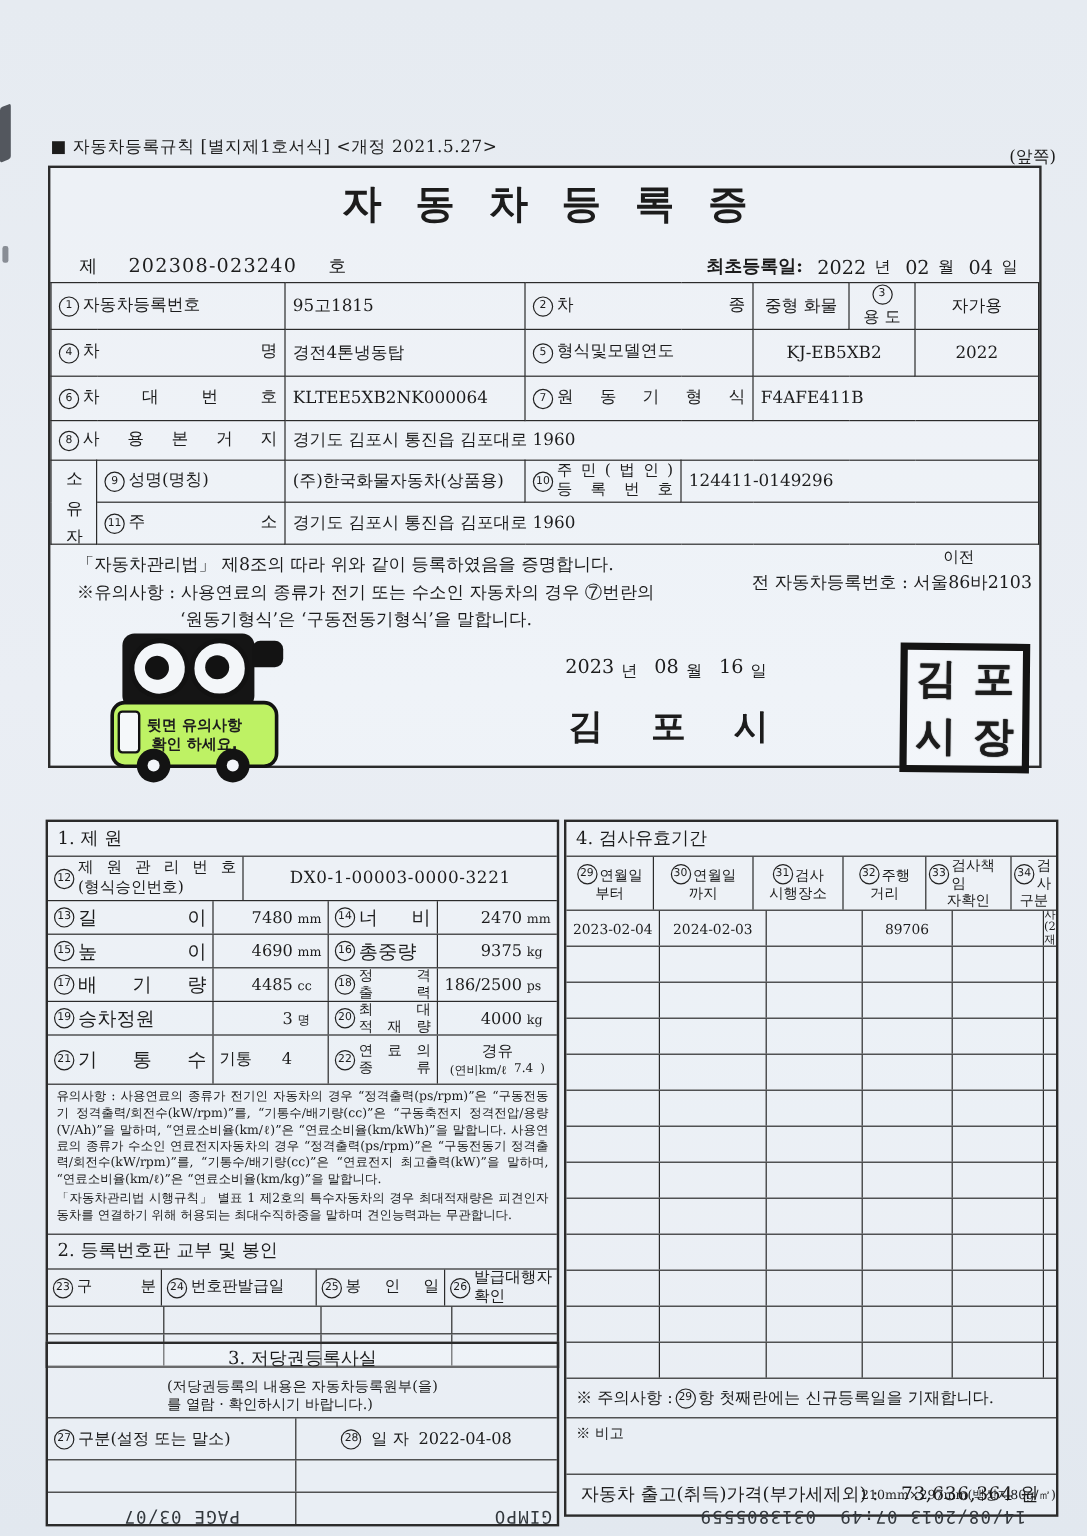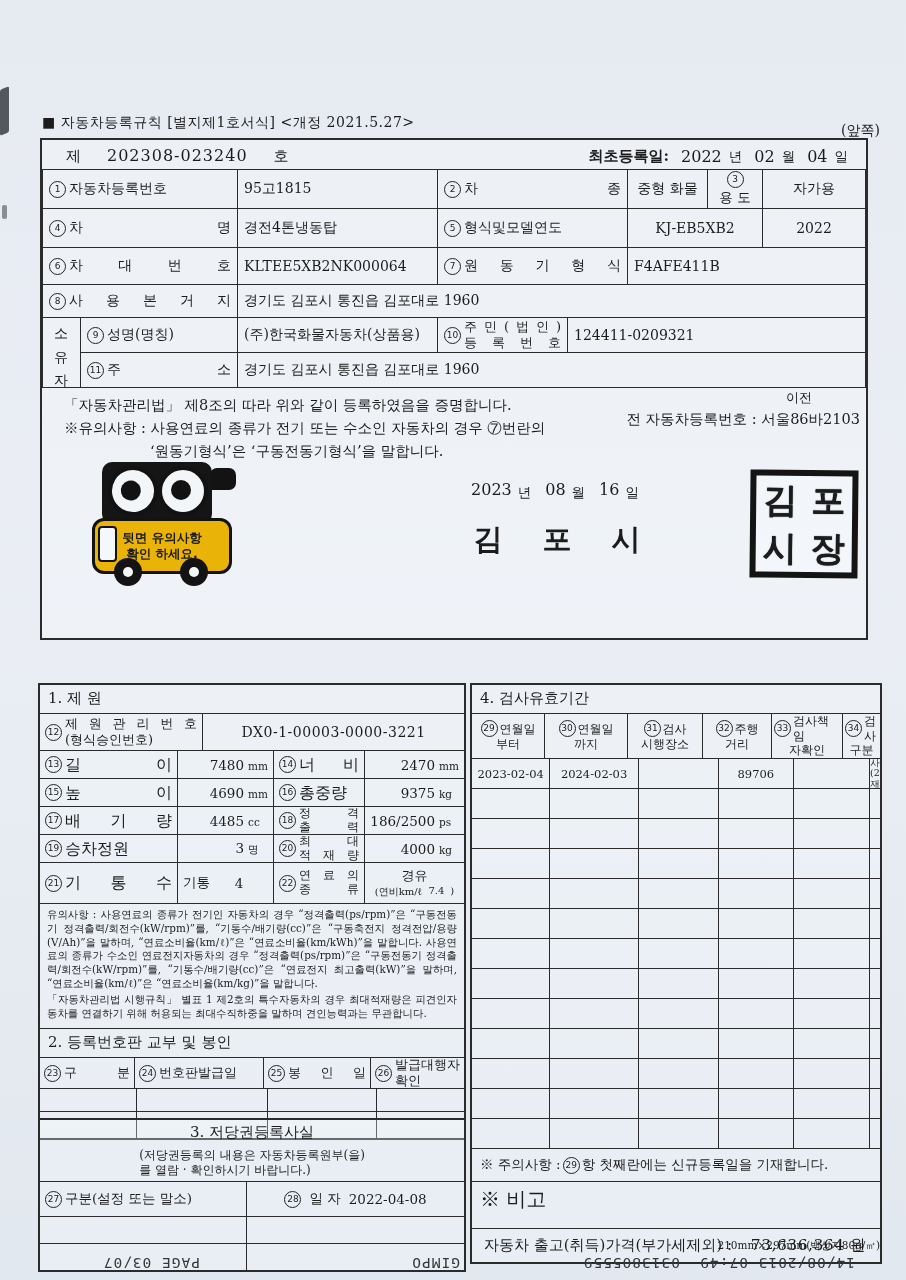--- a/index.html
+++ b/index.html
@@ -51,21 +51,21 @@
   .issuer{position:absolute;left:350px;top:60px;width:330px;text-align:center;font-size:29px;font-weight:600;letter-spacing:40px;text-indent:40px;}
   .stamp{position:absolute;right:8px;top:10px;width:96px;height:96px;border:6px solid #141414;background:rgba(255,255,255,.25);display:grid;grid-template-columns:1fr 1fr;place-items:center;font-family:"DejaVu Sans","Liberation Sans",sans-serif;font-weight:800;font-size:34px;line-height:1;transform:rotate(.6deg);text-shadow:0 0 1px #000;}
   
   .truck{position:absolute;left:44px;top:0px;width:150px;height:126px;}
   .t-cab{position:absolute;left:16px;top:2px;width:110px;height:62px;background:#151515;border-radius:10px;}
   .t-head{position:absolute;width:42px;height:42px;background:#f3f6f9;border:4px solid #121212;border-radius:50%;top:6px;}
   .t-head::after{content:"";position:absolute;left:9px;top:10px;width:20px;height:20px;background:#121212;border-radius:50%;}
   .t-h1{left:22px;transform:rotate(-14deg);}
   .t-h2{left:72px;}
   .t-balloon{position:absolute;right:0px;top:8px;width:26px;height:22px;background:#131313;border-radius:7px 7px 7px 2px;}
-  .t-body{position:absolute;left:6px;top:58px;width:134px;height:50px;background:#eab308;border:3px solid #121212;border-radius:12px;display:flex;flex-direction:column;align-items:center;justify-content:center;font-family:"DejaVu Sans","Liberation Sans",sans-serif;font-weight:700;font-size:12.5px;line-height:1.3;}
+  .t-body{position:absolute;left:6px;top:58px;width:134px;height:50px;background:#bef264;border:3px solid #121212;border-radius:12px;display:flex;flex-direction:column;align-items:center;justify-content:center;font-family:"DejaVu Sans","Liberation Sans",sans-serif;font-weight:700;font-size:12.5px;line-height:1.3;}
   .t-door{position:absolute;left:12px;top:66px;width:15px;height:32px;border:2.5px solid #121212;border-radius:4px;background:#f5f8fa;}
   .t-wheel{position:absolute;bottom:0;width:28px;height:28px;background:#131313;border-radius:50%;}
   .t-wheel::after{content:"";position:absolute;left:9px;top:9px;width:10px;height:10px;background:#f3f6f9;border-radius:50%;}
   .t-w1{left:28px;} .t-w2{left:94px;}
   
   .leftbox{position:absolute;left:38px;top:683px;width:424px;border:2px solid #2b2b2b;background:rgba(250,252,254,.3);}
   .sec-title{padding:4px 8px 2px;font-size:15px;height:22px;}
   .srow{display:flex;border-top:1px solid #2b2b2b;align-items:stretch;}
   .sc{border-left:1px solid #2b2b2b;display:flex;align-items:center;padding:0 5px;overflow:hidden;}
   .sc:first-child{border-left:none;}
@@ -98,41 +98,42 @@
   
   .rightbox{position:absolute;left:470px;top:683px;width:408px;border:2px solid #2b2b2b;background:rgba(250,252,254,.3);}
   .iw1{width:68px;} .iw2{width:78px;} .iw3{width:70px;} .iw4{width:64px;} .iw5{width:66px;} .iw6{flex:1;}
   .i-head{height:44px;}
   .i-head .sc{flex-direction:column;justify-content:center;align-items:center;font-size:12px;line-height:1.2;padding:0 2px;}
   .ihl{display:flex;align-items:center;gap:2px;}
   .h29{height:29px;}
   .irow .sc{justify-content:center;font-size:11.5px;white-space:nowrap;}
   .itype{font-size:9.5px;line-height:1.1;text-align:center;white-space:normal;}
   .caution{border-top:1px solid #2b2b2b;height:32px;display:flex;align-items:center;padding:0 8px;font-size:13.5px;gap:2px;}
-  .remark{border-top:1px solid #2b2b2b;height:38px;padding:4px 8px;font-size:20px;}
+  .remark{border-top:1px solid #2b2b2b;height:38px;padding:4px 8px;font-size:12px;}
   .price{border-top:1px solid #2b2b2b;height:33px;display:flex;align-items:center;justify-content:space-between;padding:0 14px 0 12px;font-size:15px;}
   .price .pv{font-size:15.5px;letter-spacing:.5px;}
   
   .paper{position:absolute;right:26px;top:1239px;font-size:10.5px;}
   .fax{position:absolute;left:0;top:1249px;width:906px;height:22px;transform:rotate(180deg);font-family:"DejaVu Sans Mono","Liberation Mono",monospace;font-size:14.5px;color:#33383d;letter-spacing:1px;}
   .fax span{position:absolute;top:0;}
   .fx1{left:51px;} .fx2{left:226px;} .fx3{left:446px;} .fx4{left:706px;}
 </style>
 </head>
 <body>
 
 <div class="page">
 
   <div class="smudge1"></div>
   <div class="smudge2"></div>
 
   <div class="top-rule">■ 자동차등록규칙 [별지제1호서식] &lt;개정 2021.5.27&gt;</div>
   <div class="front-label">(앞쪽)</div>
 
   <div class="main-box">
+    <div class="m-title">자동차등록증</div>
 
     <div class="docno">
       <div>
         <span>제</span><span class="num">202308-023240</span><span>호</span>
       </div>
       <div class="freg">
         <span class="lab">최초등록일:</span>
         <span class="val">2022</span>
           <span class="un">년</span>
         <span class="val">02</span>
@@ -232,21 +233,21 @@
         <td class="vc">(주)한국화물자동차(상품용)</td>
         <td>
               <div class="lr">
                 <span class="cn">10</span>
                 <div class="two-line">
                   <span>주 민 ( 법 인 )</span>
                   <span>등 록 번 호</span>
                 </div>
               </div>
             </td>
-        <td colspan="4" class="vc">124411-0209321</td>
+        <td colspan="4" class="vc">124411-0149296</td>
       </tr>
       <tr class="r6">
         <td>
               <div class="lr">
                 <span class="cn">11</span>
                 <span class="jt">주 소</span>
               </div>
             </td>
         <td colspan="6" class="vc">경기도 김포시 통진읍 김포대로 1960</td>
       </tr>

